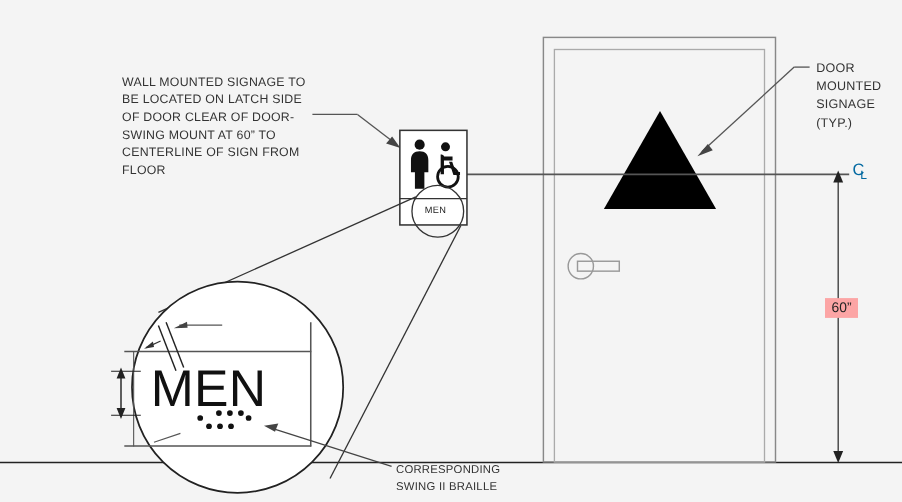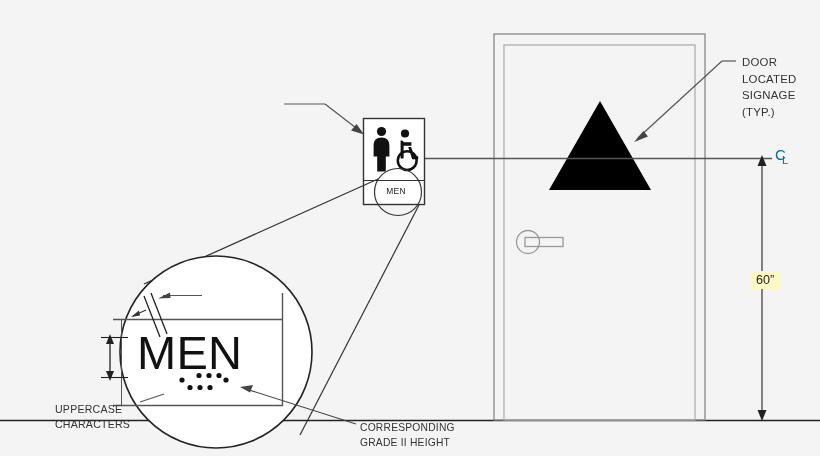--- a/index.html
+++ b/index.html
@@ -64,21 +64,21 @@
     top: 281px;
     font-size: 9.6px;
     line-height: 1.45;
   }
   #dim-60 {
     position: absolute;
     left: 750px;
     top: 271px;
     font-size: 12.6px;
     color: #222222;
-    background: #fef9c3;
+    background: #fca5a5;
     padding: 2px 6px;
   }
   #cl-symbol {
     position: absolute;
     left: 775px;
     top: 146px;
     font-size: 14px;
     color: #0369a1;
   }
   #cl-symbol .cl-c {
@@ -225,33 +225,37 @@
       <line x1="356" y1="424" x2="246" y2="389" stroke="#444444" stroke-width="1.1"></line>
       <polygon points="240,387 253,385 250,392.5" fill="#444444"></polygon>
     </g>
 
     <g>
       <line x1="140" y1="402" x2="164" y2="394" stroke="#555555" stroke-width="1.1"></line>
     </g>
 
   </svg>
 
+  <div class="note" id="note-wall">WALL MOUNTED SIGNAGE TO
+BE LOCATED ON LATCH SIDE
+OF DOOR CLEAR OF DOOR-
+SWING MOUNT AT 60” TO
+CENTERLINE OF SIGN FROM
+FLOOR</div>
 
   <div class="note" id="note-door">DOOR
-LOCATED
+MOUNTED
 SIGNAGE
 (TYP.)</div>
 
 
 
-  <div class="note" id="note-upper">UPPERCASE
-CHARACTERS</div>
 
   <div class="note" id="note-braille">CORRESPONDING
-GRADE II HEIGHT</div>
+SWING II BRAILLE</div>
 
   <div id="dim-60">60”</div>
 
   <div id="cl-symbol">
     <span class="cl-c">C</span><span class="cl-l">L</span>
   </div>
 
   <div id="sign-men-label">MEN</div>
 
   <div id="zoom-men">MEN</div>

